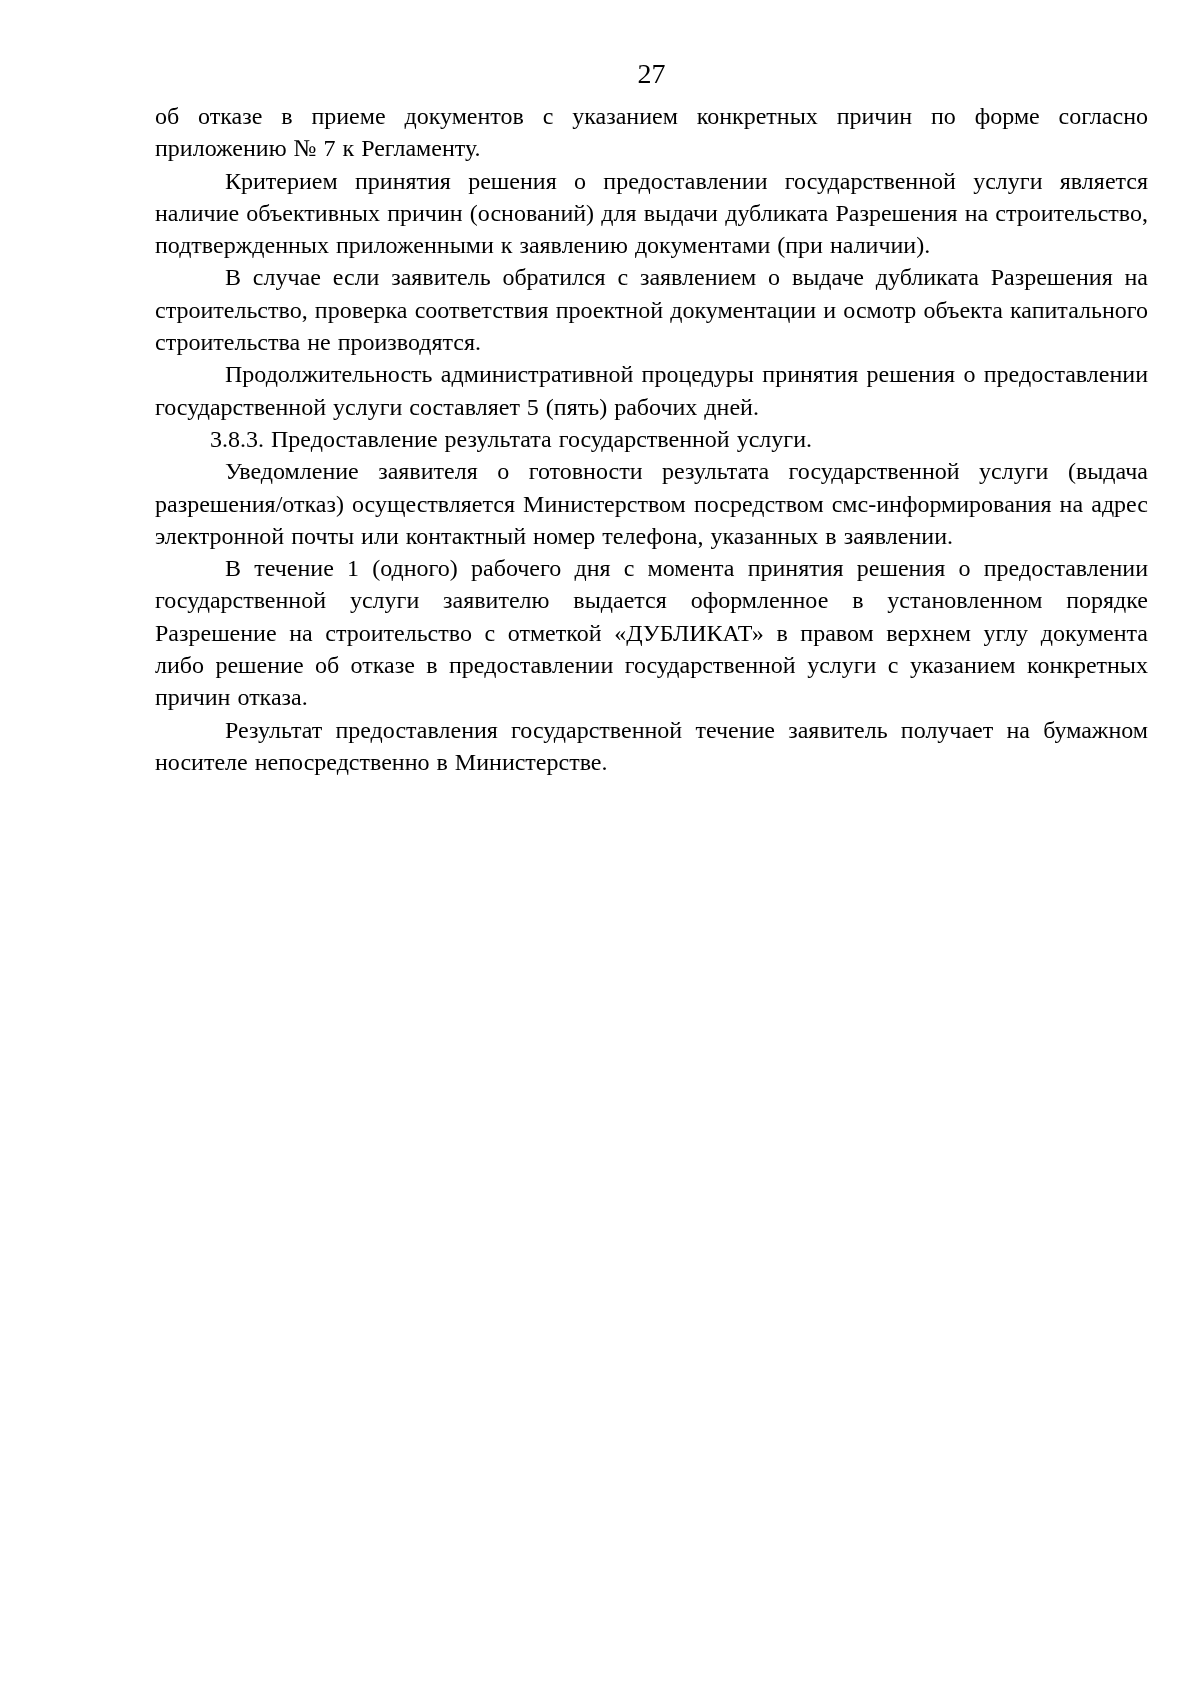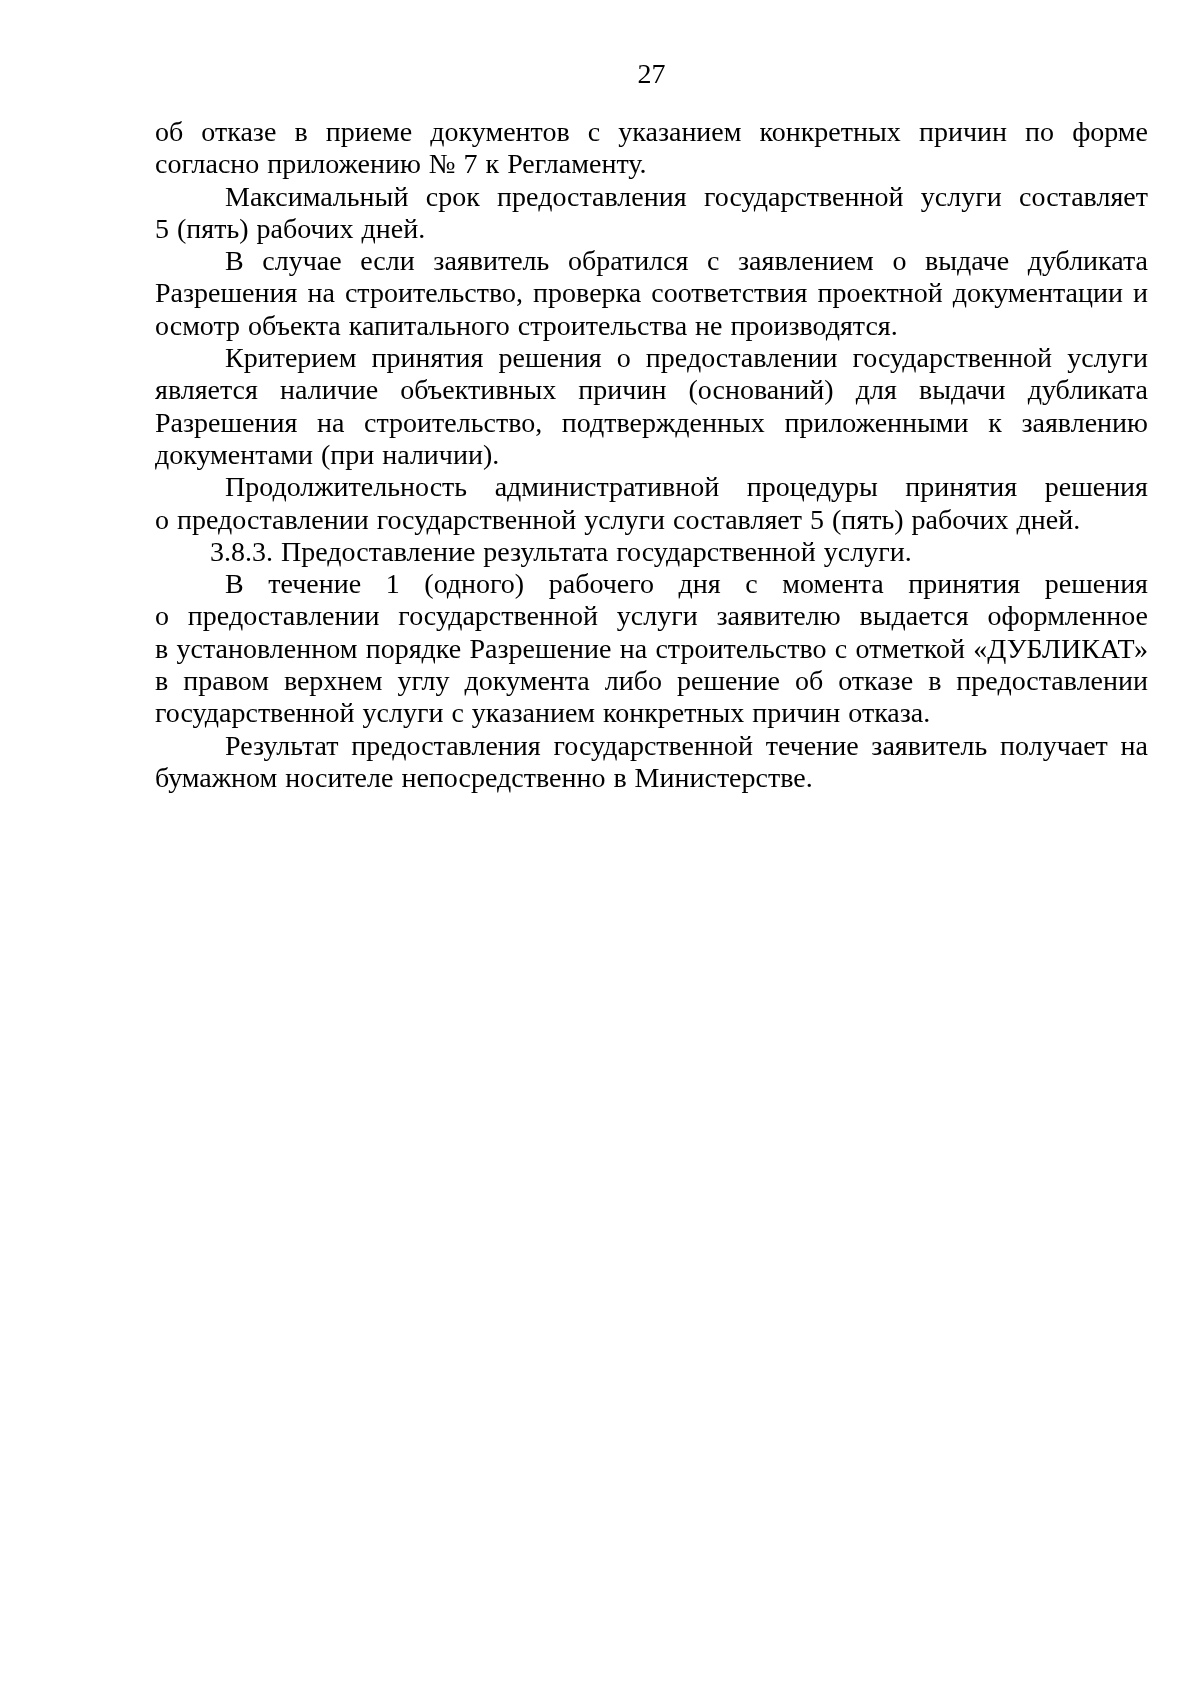--- a/index.html
+++ b/index.html
@@ -17,22 +17,22 @@
     font-family: "Liberation Serif", "DejaVu Serif", serif;
     color: #000000;
     overflow: hidden;
   }
   .page-number {
     font-size: 28px;
     line-height: 32px;
     text-align: center;
   }
   .doc-body {
-    margin-top: 26px;
-    font-size: 28px;
+    margin-top: 10px;
+    font-size: 24px;
     line-height: 32.3px;
     text-align: justify;
   }
   .para {
     margin: 0;
     padding: 0;
     text-indent: 70px;
     word-spacing: 1px;
   }
   .para.no-indent {
@@ -43,21 +43,21 @@
   }
 </style>
 </head>
 <body>
 
 <div class="page">
   <div class="page-number">27</div>
 
   <div class="doc-body">
     <p class="para no-indent">об отказе в приеме документов с указанием конкретных причин по форме согласно приложению № 7 к Регламенту.</p>
-    <p class="para">Максимальный срок предоставления государственной услуги составляет 5&nbsp;(пять)&nbsp;рабочих дней.</p>
+    <p class="para">Критерием принятия решения о предоставлении государственной услуги является наличие объективных причин (оснований) для выдачи дубликата Разрешения на строительство, подтвержденных приложенными к заявлению документами (при наличии).</p>
     <p class="para">В случае если заявитель обратился с заявлением о выдаче дубликата Разрешения на строительство, проверка соответствия проектной документации и осмотр объекта капитального строительства не производятся.</p>
-    <p class="para">Критерием принятия решения о предоставлении государственной услуги является наличие объективных причин (оснований) для выдачи дубликата Разрешения на строительство, подтвержденных приложенными к заявлению документами (при наличии).</p>
     <p class="para">Продолжительность административной процедуры принятия решения о&nbsp;предоставлении государственной услуги составляет 5 (пять) рабочих дней.</p>
     <p class="para small-indent">3.8.3.&nbsp;Предоставление результата государственной услуги.</p>
+    <p class="para">Уведомление заявителя о готовности результата государственной услуги (выдача разрешения/отказ) осуществляется Министерством посредством смс-информирования на адрес электронной почты или контактный номер телефона, указанных в заявлении.</p>
     <p class="para">В течение 1 (одного) рабочего дня с момента принятия решения о&nbsp;предоставлении государственной услуги заявителю выдается оформленное в&nbsp;установленном порядке Разрешение на строительство с отметкой «ДУБЛИКАТ» в правом верхнем углу документа либо решение об отказе в предоставлении государственной услуги с указанием конкретных причин отказа.</p>
     <p class="para">Результат предоставления государственной течение заявитель получает на бумажном носителе непосредственно в Министерстве.</p>
   </div>
 </div>
 
 </body></html>

